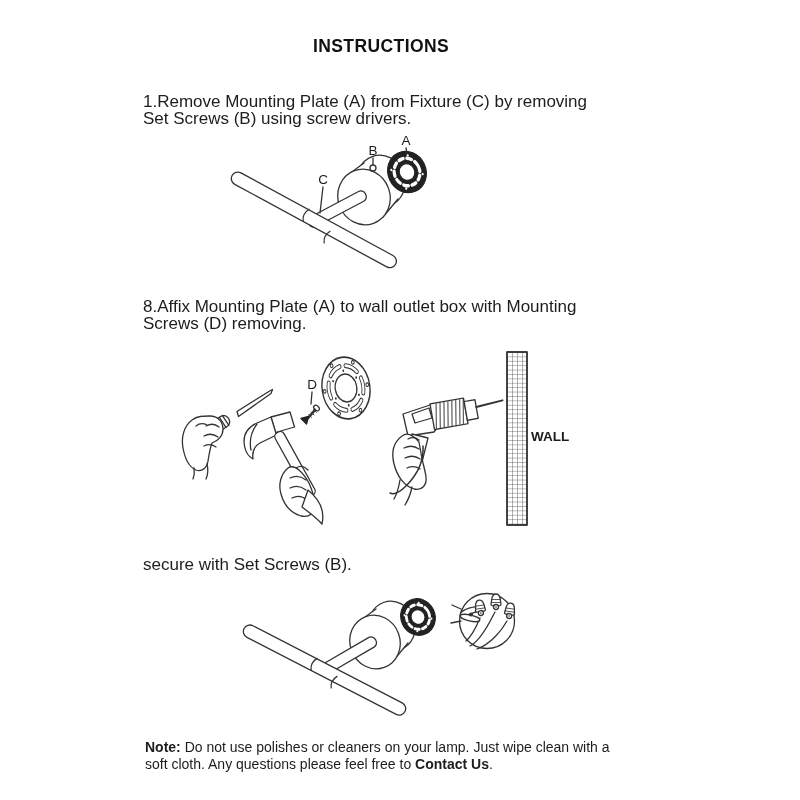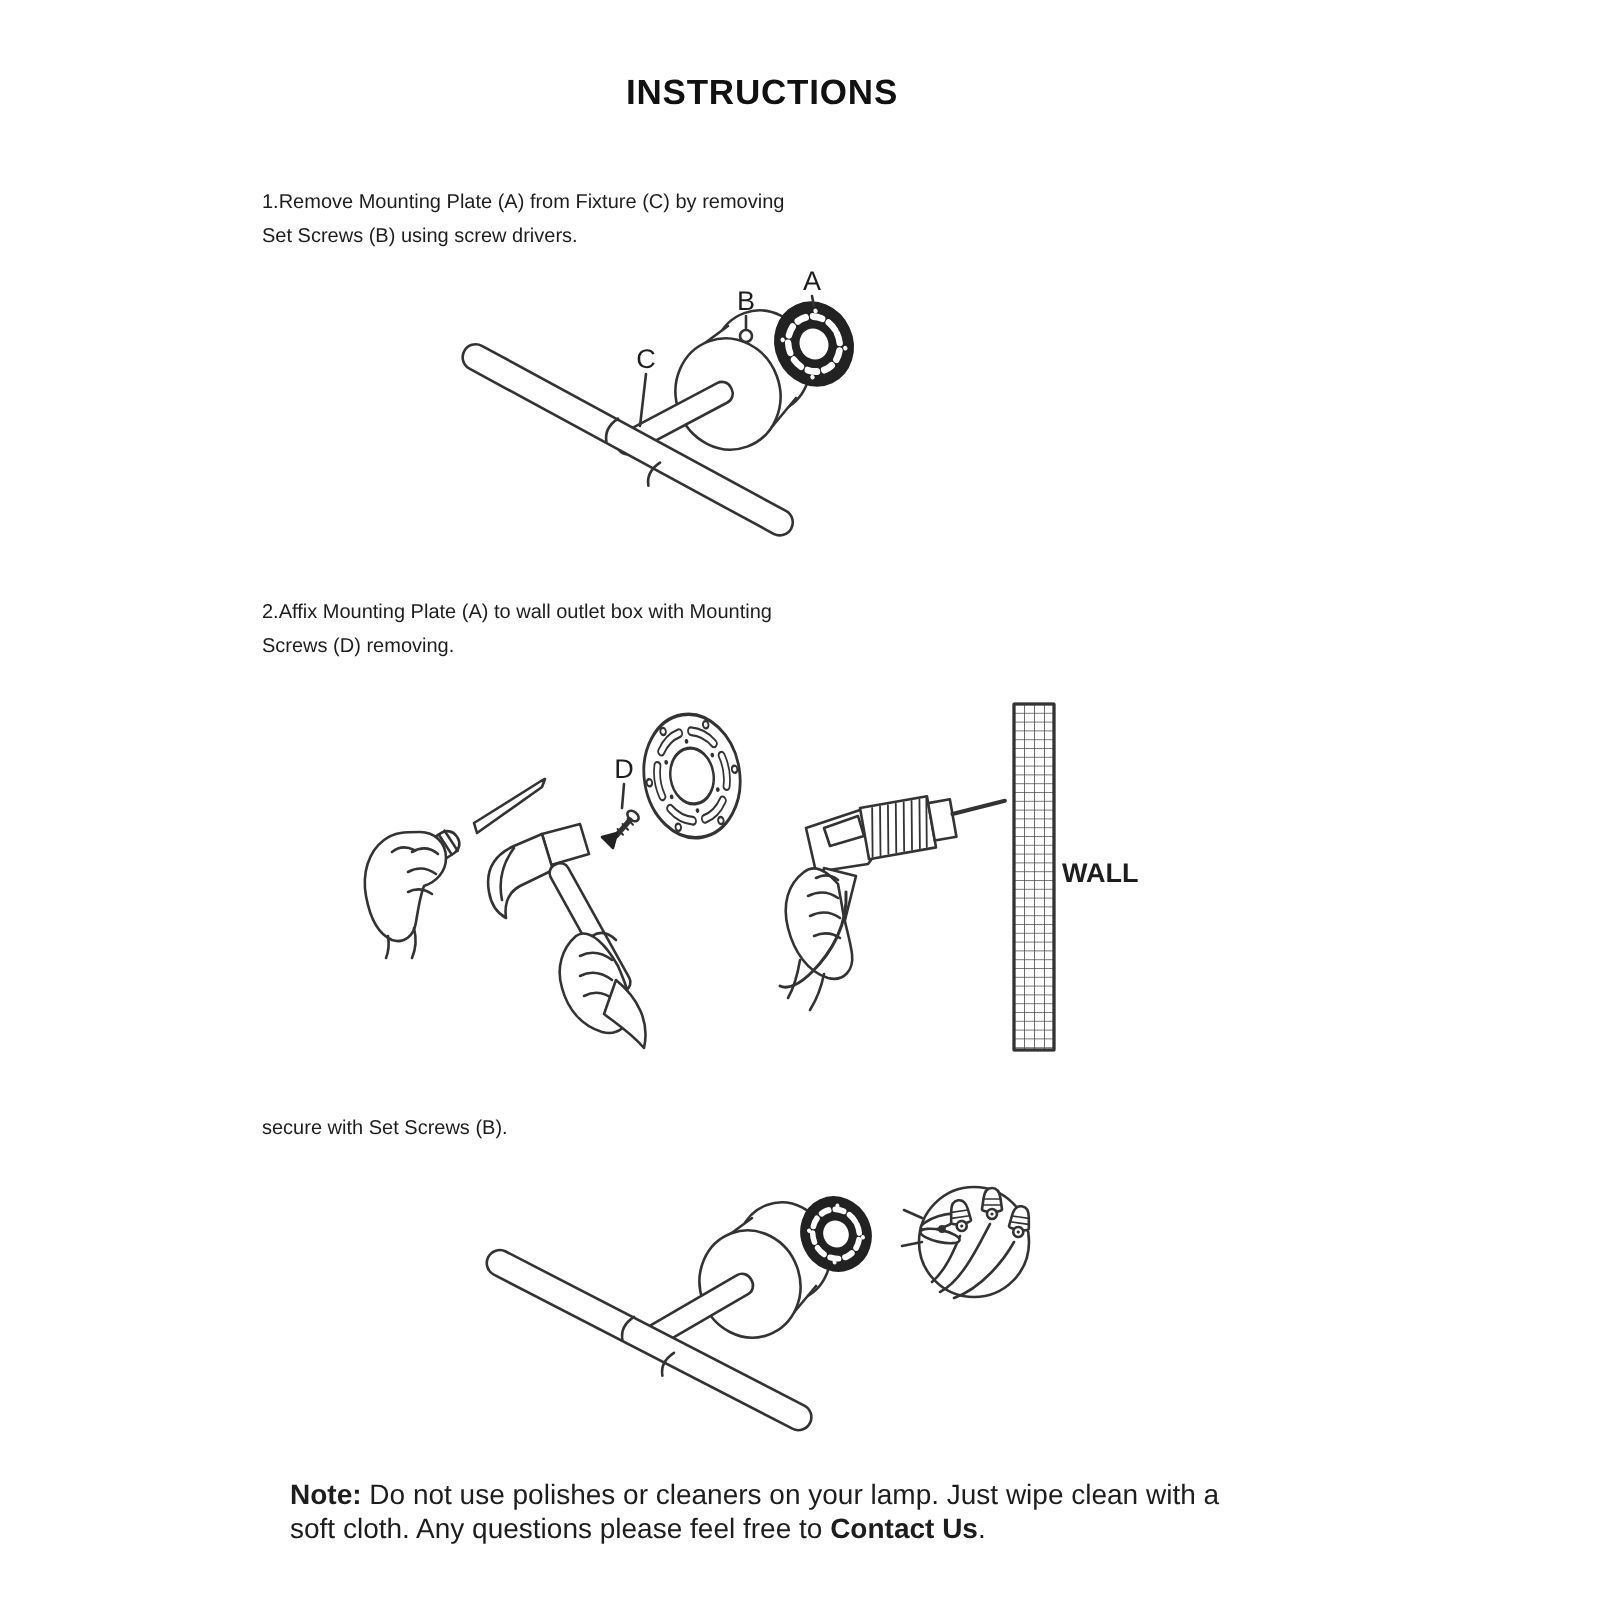--- a/index.html
+++ b/index.html
@@ -4,21 +4,21 @@
 <style>
   html,body{margin:0;padding:0;background:#fff;}
   .page{
     position:relative;width:736px;height:800px;background:#fff;overflow:hidden;
     font-family:"Liberation Sans",sans-serif;color:#1d1d1d;
   }
   .title{
     position:absolute;top:36px;left:0;width:762px;margin:0;text-align:center;
     font-size:17.5px;font-weight:bold;letter-spacing:.4px;color:#111;
   }
-  .step{position:absolute;left:131px;font-size:10px;line-height:16.5px;}
+  .step{position:absolute;left:143px;font-size:17px;line-height:16.5px;}
   .step-1{top:94px;}
   .step-2{top:299px;}
   .step-3{top:557px;}
   .note{
     position:absolute;left:145px;top:739px;width:468px;margin:0;
     font-size:14px;line-height:17px;
   }
   svg{position:absolute;overflow:visible;}
   svg text{font-family:"Liberation Sans",sans-serif;font-size:13.5px;}
   .d1{left:220px;top:128px;}
@@ -71,21 +71,21 @@
       <text x="103" y="56">C</text>
     </g>
     <g fill="none" stroke="#333333">
       <path d="M186,20 L187,25"></path>
       <path d="M153,30 L153,36.5"></path>
       <path d="M103,59 L100,85"></path>
     </g>
   </svg>
 
   <div class="step step-2">
-    <div>2.Affix Mounting Plate (A) to wall outlet box with Mounting</div>
+    <div>8.Affix Mounting Plate (A) to wall outlet box with Mounting</div>
     <div>Screws (D) removing.</div>
   </div>
 
   <svg class="d2" width="420" height="200" viewBox="0 0 420 200" fill="#ffffff" stroke="#333333" stroke-width="1.3" stroke-linecap="round" stroke-linejoin="round">
     <defs>
       <pattern id="wallgrid" width="5" height="4.4" patternUnits="userSpaceOnUse" patternTransform="translate(357,12)">
         <path d="M5,0 H0 V4.4" fill="none" stroke="#4a4a4a" stroke-width="0.8"></path>
       </pattern>
     </defs>
 

